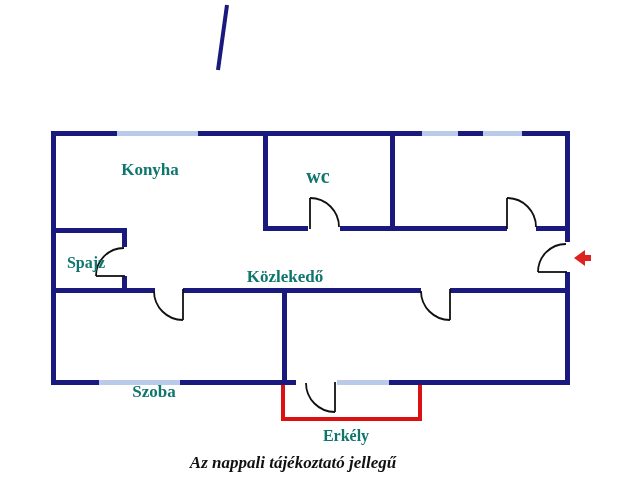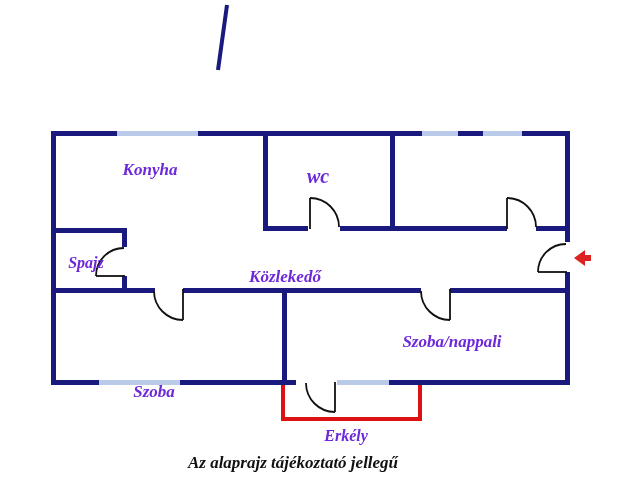--- a/index.html
+++ b/index.html
@@ -1,21 +1,21 @@
 <!DOCTYPE html>
 <html><head>
 <meta charset="utf-8">
 <style>
   html,body{margin:0;padding:0;background:#ffffff;}
   #app{position:relative;width:640px;height:480px;background:#ffffff;overflow:hidden;
        font-family:"Liberation Serif",serif;}
   #plan-svg{position:absolute;left:0;top:0;}
   .label{position:absolute;transform:translate(-50%,-50%);
-         font-family:"Liberation Serif",serif;font-weight:bold;font-style:italic;
-         color:#6d28d9;white-space:nowrap;line-height:1;}
+         font-family:"Liberation Serif",serif;font-weight:bold;
+         color:#0f766e;white-space:nowrap;line-height:1;}
   .lbl-17{font-size:17px;}
   .lbl-16{font-size:16px;margin-top:8px;}
   .lbl-15{font-size:20px;}
   .note{position:absolute;transform:translate(-50%,-50%);
         font-family:"Liberation Serif",serif;font-weight:bold;font-style:italic;
         font-size:17px;color:#111111;white-space:nowrap;}
 </style>
 </head>
 <body>
 
@@ -101,18 +101,17 @@
     <path d="M283,385 L283,419 L420,419 L420,385" stroke="#dd1111" stroke-width="4" fill="none"></path>
 
     <path d="M574,258 L585,250 L585,255 L591,255 L591,261 L585,261 L585,266 Z" fill="#dd2222"></path>
   </svg>
 
   <div class="label lbl-17" style="left:150px;top:169px;">Konyha</div>
   <div class="label lbl-15" style="left:318px;top:176px;">wc</div>
   <div class="label lbl-16" style="left:86px;top:255px;">Spajz</div>
   <div class="label lbl-17" style="left:285px;top:276px;text-align:center;">Közlekedő</div>
   <div class="label lbl-17" style="left:154px;top:343px;margin-top:48px;">Szoba</div>
-  <div class="label lbl-17" style="left:452px;top:341px;">Szoba/nappali</div>
   <div class="label lbl-16" style="left:346px;top:428px;">Erkély</div>
 
-  <div class="note" style="left:293px;top:463px;">Az alaprajz tájékoztató jellegű</div>
+  <div class="note" style="left:293px;top:463px;">Az nappali tájékoztató jellegű</div>
 
 </div>
 
 </body></html>

